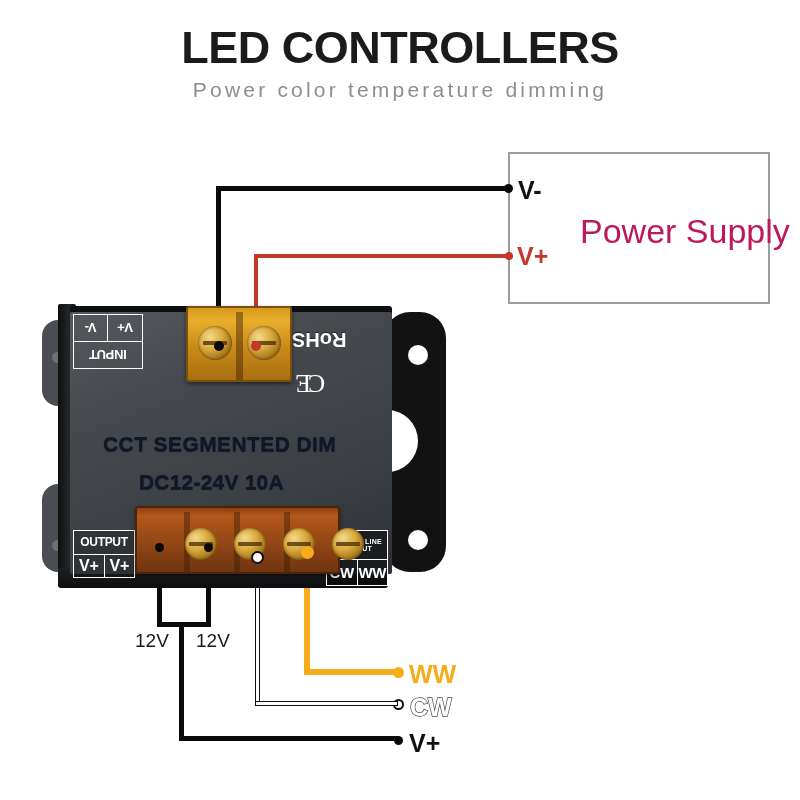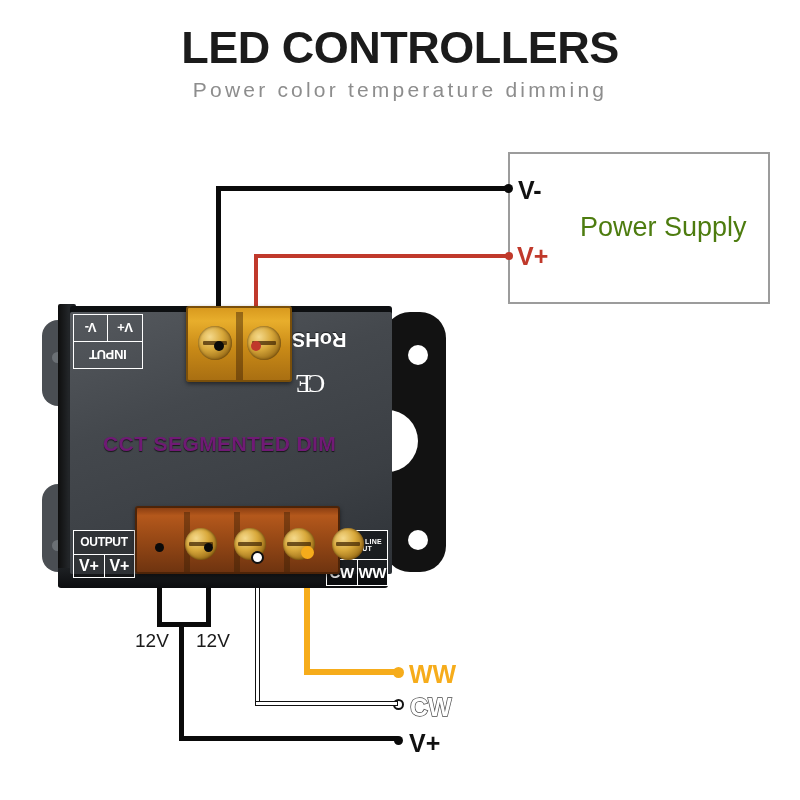--- a/index.html
+++ b/index.html
@@ -39,22 +39,22 @@
   }
 
   
   .extbox {
     position: absolute;
     border: 2px solid #9c9c9c;
     background: #ffffff;
   }
   .extbox .boxlabel {
     position: absolute;
-    color: #4d7c0f;
-    font-size: 27px;
+    color: #be185d;
+    font-size: 34px;
     font-family: "Liberation Sans", sans-serif;
     white-space: nowrap;
   }
 
   
   .wire { position: absolute; }
   .w-black { background: #0a0a0a; }
   .w-red   { background: #c0392b; }
   .w-orange{ background: #f6ac1b; }
   .w-white { background: #ffffff; border: 1.5px solid #111; }
@@ -118,21 +118,21 @@
     position: absolute;
     background: linear-gradient(180deg, #1d2023 0%, #0c0d0f 100%);
   }
   .body-top-notch {
     position: absolute;
     background: #0d0f11;
   }
 
   .dev-text {
     position: absolute;
-    color: #701a75;
+    color: #0f172a;
     font-weight: bold;
     font-family: "Liberation Sans", sans-serif;
     white-space: nowrap;
     text-shadow: 0 1px 1px rgba(0,0,0,.65);
   }
 
   
   .label-box {
     position: absolute;
     transform: rotate(180deg);
@@ -301,20 +301,21 @@
       <div class="lb-row">
         <div class="lb-cell">V+</div>
         <div class="lb-cell">V-</div>
       </div>
     </div>
 
     <div class="rohs" style="left:252px; top:36px;">RoHS</div>
     <div class="ce-mark" style="left:258px; top:76px;">CE</div>
 
     <div class="dev-text" style="left:63px; top:140px; font-size:21px; letter-spacing:.4px;">CCT SEGMENTED DIM</div>
+    <div class="dev-text" style="left:99px; top:178px; font-size:21px; letter-spacing:.2px;">DC12-24V  10A</div>
 
     <div class="upright-box" style="left:33px; top:238px; width:62px; height:48px;">
       <div class="lb-row">
         <div class="lb-cell" style="font-size:12px;">OUTPUT</div>
       </div>
       <div class="lb-row" style="border-top:1.6px solid #fff;">
         <div class="lb-cell" style="font-size:16px;">V+</div>
         <div class="lb-cell" style="font-size:16px;">V+</div>
       </div>
     </div>

